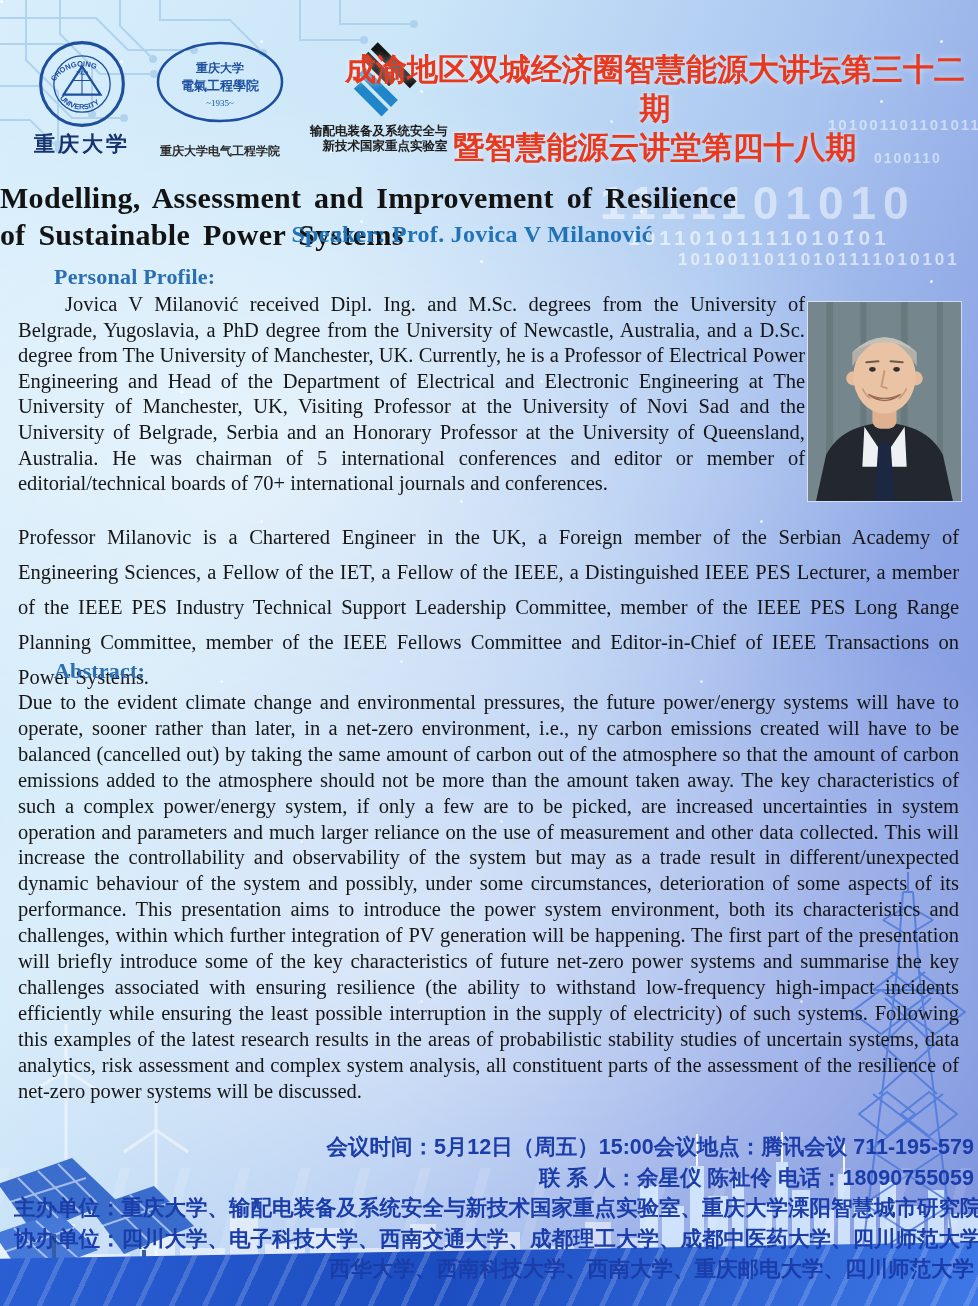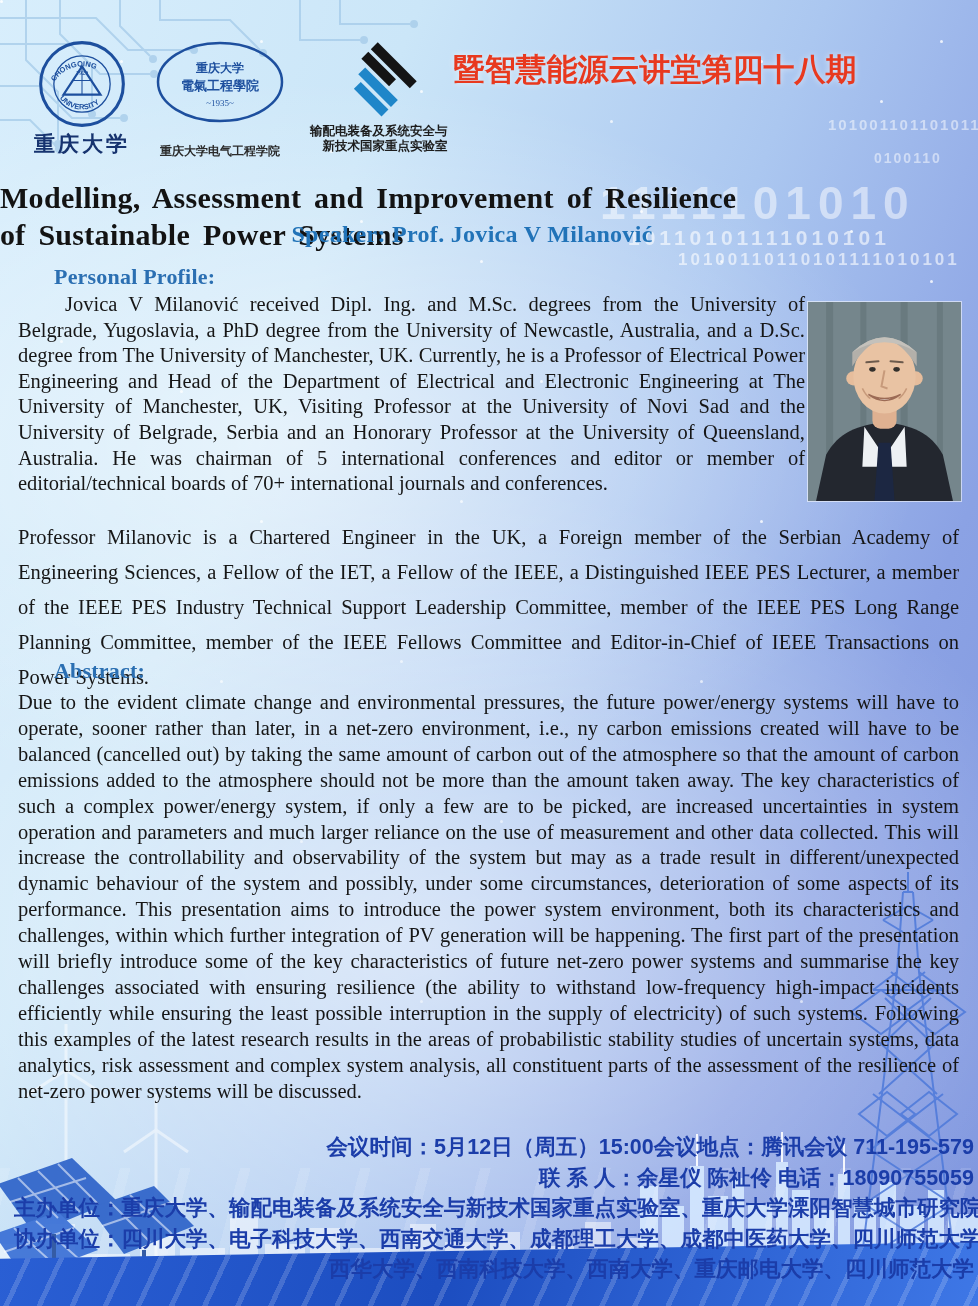--- a/index.html
+++ b/index.html
@@ -243,20 +243,21 @@
         </g>
       </svg>
       <div class="logo-cap lab-cap">
         <div>输配电装备及系统安全与</div>
         <div>新技术国家重点实验室</div>
       </div>
     </div>
   </div>
 
   <div class="abs cn-title">
+    <div>成渝地区双城经济圈智慧能源大讲坛第三十二期</div>
     <div>暨智慧能源云讲堂第四十八期</div>
   </div>
 
   <div class="abs en-title">
     <div>Modelling, Assessment and Improvement of Resilience</div>
     <div>of Sustainable Power Systems</div>
   </div>
   <div class="abs speaker">Speaker: Prof. Jovica V Milanović</div>
 
   <div class="abs sec-head ph1">Personal Profile:</div>

